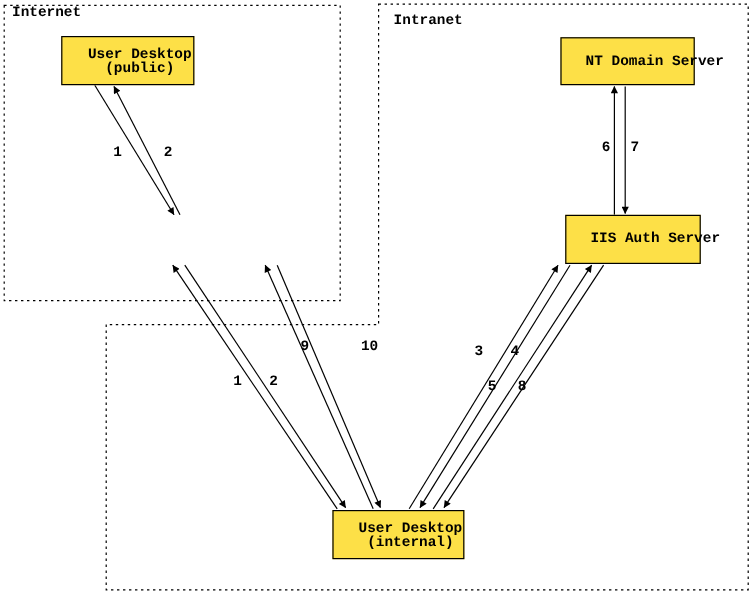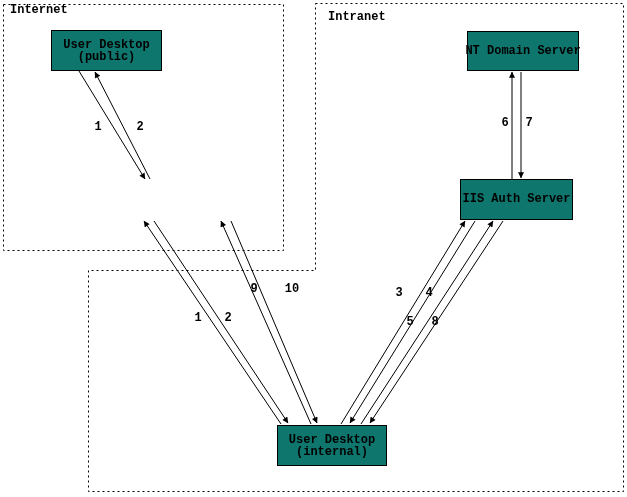--- a/index.html
+++ b/index.html
@@ -17,26 +17,26 @@
     position: absolute;
     font-size: 12px;
     font-weight: 700;
     line-height: 12px;
     white-space: nowrap;
   }
   .node {
     position: absolute;
     box-sizing: border-box;
     border: 1px solid #000000;
-    background: #0f766e;
+    background: #fde047;
     display: flex;
     flex-direction: column;
-    align-items: center;
     justify-content: center;
     text-align: center;
+    padding-left: 20px;
   }
   .node-title {
     font-size: 12px;
     font-weight: 700;
     line-height: 13px;
     white-space: nowrap;
   }
   .node-subtitle {
     font-size: 12px;
     font-weight: 700;
@@ -94,37 +94,37 @@
   <div class="node" style="left:51px; top:30px; width:111px; height:41px;">
     <span class="node-title">User Desktop</span>
     <span class="node-subtitle">(public)</span>
   </div>
 
 
   <div class="node" style="left:467px; top:31px; width:112px; height:40px;">
     <span class="node-title">NT Domain Server</span>
   </div>
 
-  <div class="node" style="left:460px; top:179px; width:113px; height:41px;">
+  <div class="node" style="left:471px; top:179px; width:113px; height:41px;">
     <span class="node-title">IIS Auth Server</span>
   </div>
 
   <div class="node" style="left:277px; top:425px; width:110px; height:41px;">
     <span class="node-title">User Desktop</span>
     <span class="node-subtitle">(internal)</span>
   </div>
 
   <span class="edge-label" style="left:98px;  top:127px;">1</span>
   <span class="edge-label" style="left:140px; top:127px;">2</span>
 
   <span class="edge-label" style="left:198px; top:318px;">1</span>
   <span class="edge-label" style="left:228px; top:318px;">2</span>
 
   <span class="edge-label" style="left:254px; top:289px;">9</span>
-  <span class="edge-label" style="left:292px; top:289px;">10</span>
+  <span class="edge-label" style="left:308px; top:289px;">10</span>
 
   <span class="edge-label" style="left:399px; top:293px;">3</span>
   <span class="edge-label" style="left:429px; top:293px;">4</span>
 
   <span class="edge-label" style="left:410px; top:322px;">5</span>
   <span class="edge-label" style="left:435px; top:322px;">8</span>
 
   <span class="edge-label" style="left:505px; top:123px;">6</span>
   <span class="edge-label" style="left:529px; top:123px;">7</span>
 

